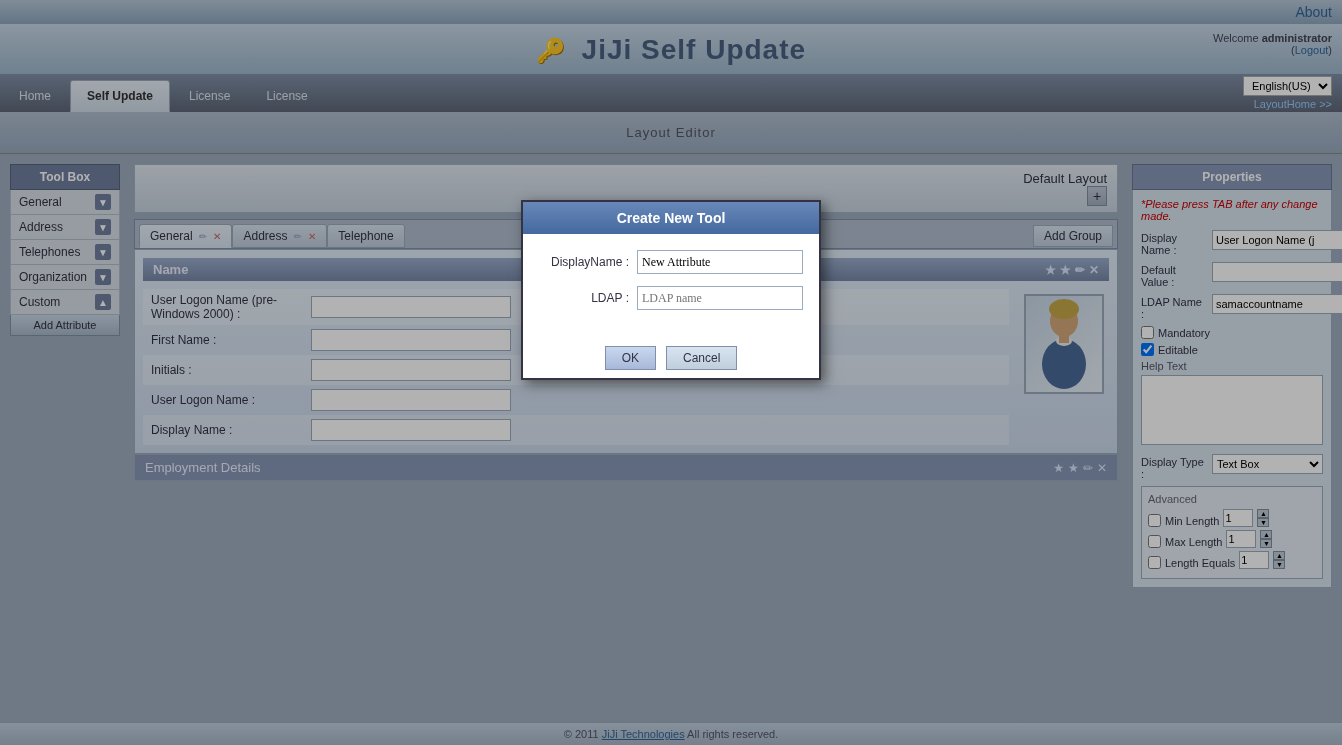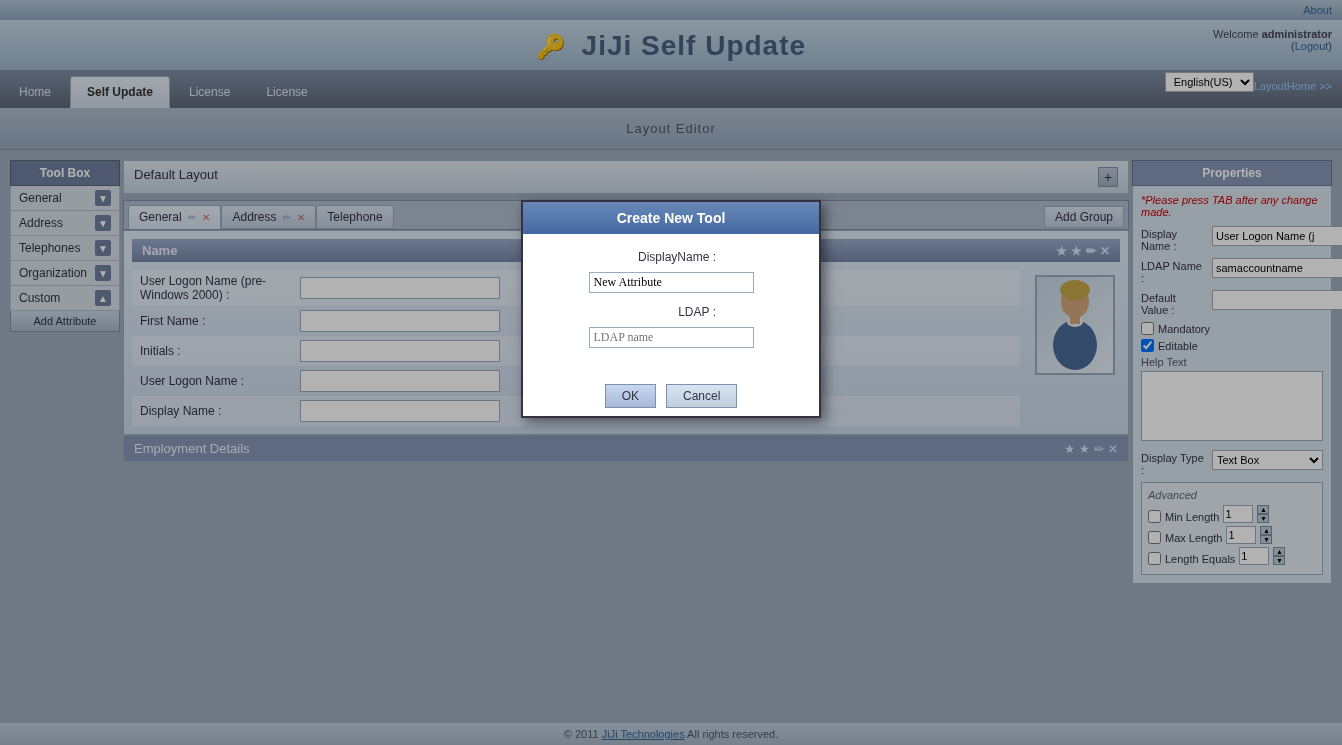--- a/index.html
+++ b/index.html
@@ -9,21 +9,21 @@
       background: #a0aec0;
       min-height: 745px;
       position: relative;
     }
 
     
     .top-bar {
       background: linear-gradient(to bottom, #b8c8d8, #8fa8c0);
       padding: 4px 10px;
       text-align: right;
-      font-size: 11px;
+      font-size: 14px;
       color: #333;
     }
     .top-bar a { color: #336699; text-decoration: none; }
 
     
     .header {
       background: linear-gradient(to bottom, #c8d8e8, #a0b8cc);
       text-align: center;
       padding: 10px 0 8px 0;
       position: relative;
@@ -90,21 +90,21 @@
       font-size: 13px;
       color: #556;
       letter-spacing: 1px;
       border-bottom: 1px solid #888;
     }
 
     
     .main-content {
       display: flex;
       padding: 10px;
-      gap: 3px;
+      gap: 14px;
     }
 
     
     .toolbox {
       width: 110px;
       flex-shrink: 0;
     }
     .toolbox-header {
       background: linear-gradient(to bottom, #7080a0, #5060808);
       background: #6070889a;
@@ -169,23 +169,24 @@
       flex: 1;
       min-width: 0;
     }
 
     
     .layout-header {
       background: linear-gradient(to bottom, #e0e8f0, #c8d4e0);
       border: 1px solid #a0b0c0;
       padding: 6px 10px;
       display: flex;
-      align-items: flex-start;
+      align-items: flex-end;
       justify-content: space-between;
       margin-bottom: 6px;
+      flex-direction: column;
     }
     .layout-title {
       font-size: 13px;
       color: #334;
     }
     .plus-btn {
       background: linear-gradient(to bottom, #c0c8d8, #a0b0c0);
       border: 1px solid #7080908;
       border: 1px solid #8090a0;
       color: #334;
@@ -357,21 +358,20 @@
     }
     .advanced-section {
       border: 1px solid #9aacbc;
       padding: 6px;
       background: rgba(255,255,255,0.3);
       margin-top: 4px;
     }
     .advanced-title {
       font-size: 11px;
       color: #667;
-      font-style: italic;
       margin-bottom: 4px;
     }
     .adv-row {
       display: flex;
       align-items: flex-end;
       gap: 4px;
       margin-bottom: 3px;
       font-size: 11px;
       color: #334;
     }
@@ -429,21 +429,20 @@
       text-align: center;
     }
     .modal-body {
       padding: 16px;
     }
     .modal-row {
       display: flex;
       align-items: center;
       margin-bottom: 12px;
       gap: 8px;
-      flex-direction: column;
     }
     .modal-label {
       font-size: 12px;
       color: #334;
       width: 90px;
       text-align: right;
     }
     .modal-input {
       flex: 1;
       height: 24px;
@@ -544,21 +543,21 @@
       <span>(</span><a style="color:#336699;">Logout</a><span>)</span>
     </div>
   </div>
 </div>
 
 <div class="nav-bar">
   <div class="nav-tab">Home</div>
   <div class="nav-tab active">Self Update</div>
   <div class="nav-tab">License</div>
   <div class="nav-tab">License</div>
-  <div style="position:absolute;right:10px;top:2px;display:flex;flex-direction:row;align-items:flex-end;">
+  <div style="position:absolute;right:10px;top:2px;display:flex;flex-direction:column;align-items:flex-end;">
     <select class="lang-select">
       <option>English(US)</option>
     </select>
     <a class="layout-home-link" style="margin-top:2px;">LayoutHome &gt;&gt;</a>
   </div>
 </div>
 
 <div class="layout-editor-bar">
   <span>Layout Editor</span>
 </div>
@@ -684,27 +683,27 @@
     <div class="props-header">Properties</div>
     <div class="props-body">
       <div class="props-notice">*Please press TAB after any change made.</div>
 
       <div class="prop-row">
         <span class="prop-label">Display Name :</span>
         <input class="prop-input" type="text" value="User Logon Name (j" style="">
       </div>
 
       <div class="prop-row">
+        <span class="prop-label">Default Value :</span>
+        <input class="prop-input" type="text" style="">
+      </div>
+
+      <div class="prop-row">
         <span class="prop-label">LDAP Name :</span>
         <input class="prop-input" type="text" value="samaccountname" style="">
-      </div>
-
-      <div class="prop-row">
-        <span class="prop-label">Default Value :</span>
-        <input class="prop-input" type="text" style="">
       </div>
 
       <div class="checkbox-row">
         <input type="checkbox" id="mandatory-cb" style="">
         <label for="mandatory-cb">Mandatory</label>
       </div>
 
       <div class="checkbox-row">
         <input type="checkbox" id="editable-cb" checked="" style="">
         <label for="editable-cb">Editable</label>

